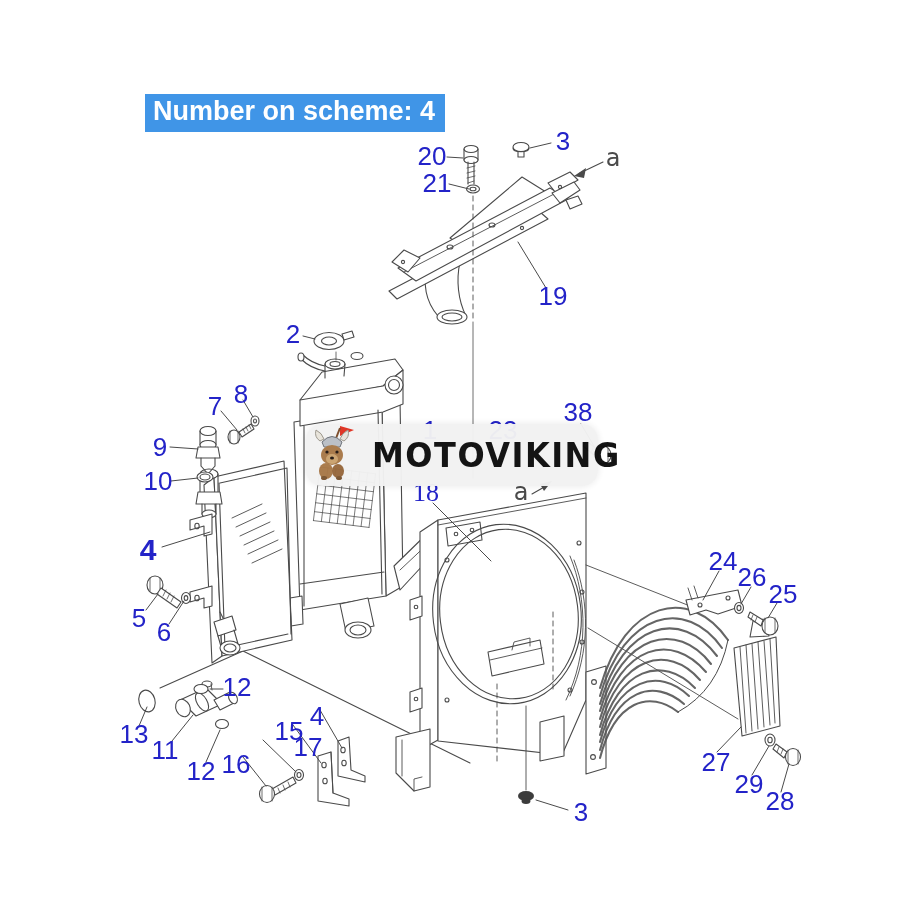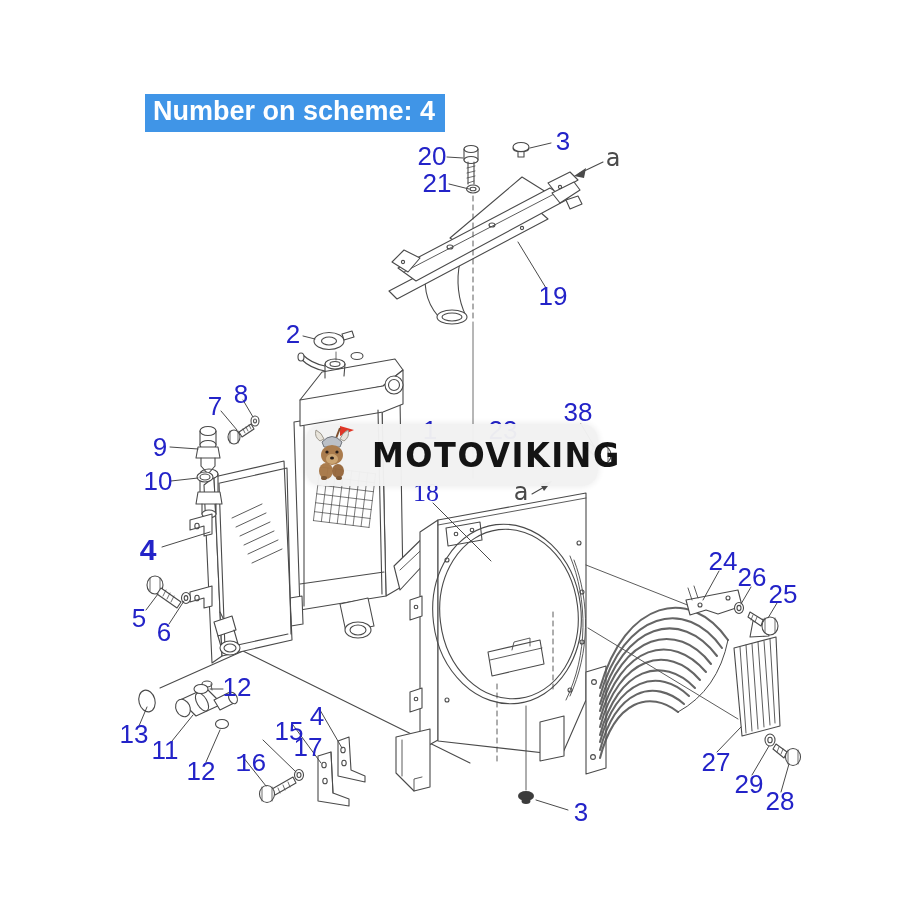--- a/index.html
+++ b/index.html
@@ -368,21 +368,21 @@
       <span class="callout" style="left: 503px; top: 430px;">23</span>
       <span class="callout bold" style="left: 148px; top: 550px;">4</span>
       <span class="callout" style="left: 139px; top: 618px;">5</span>
       <span class="callout" style="left: 164px; top: 632px;">6</span>
       <span class="callout" style="left: 426px; top: 493px; font-family: Liberation Serif, serif;">18</span>
       <span class="callout letter" style="left: 521px; top: 492px;">a</span>
       <span class="callout" style="left: 134px; top: 734px;">13</span>
       <span class="callout" style="left: 165px; top: 750px;">11</span>
       <span class="callout" style="left: 237px; top: 687px;">12</span>
       <span class="callout" style="left: 201px; top: 771px;">12</span>
-      <span class="callout" style="left: 251px; top: 764px; font-family: Liberation Mono, monospace;">16</span>
+      <span class="callout" style="left: 236px; top: 764px;">16</span>
       <span class="callout" style="left: 260px; top: 747px; margin-left: 48px;">17</span>
       <span class="callout" style="left: 289px; top: 731px;">15</span>
       <span class="callout" style="left: 317px; top: 716px;">4</span>
       <span class="callout" style="left: 723px; top: 561px;">24</span>
       <span class="callout" style="left: 752px; top: 577px;">26</span>
       <span class="callout" style="left: 783px; top: 594px;">25</span>
       <span class="callout" style="left: 716px; top: 762px;">27</span>
       <span class="callout" style="left: 749px; top: 784px;">29</span>
       <span class="callout" style="left: 780px; top: 801px; text-align: right;">28</span>
       <span class="callout" style="left: 581px; top: 812px;">3</span>

